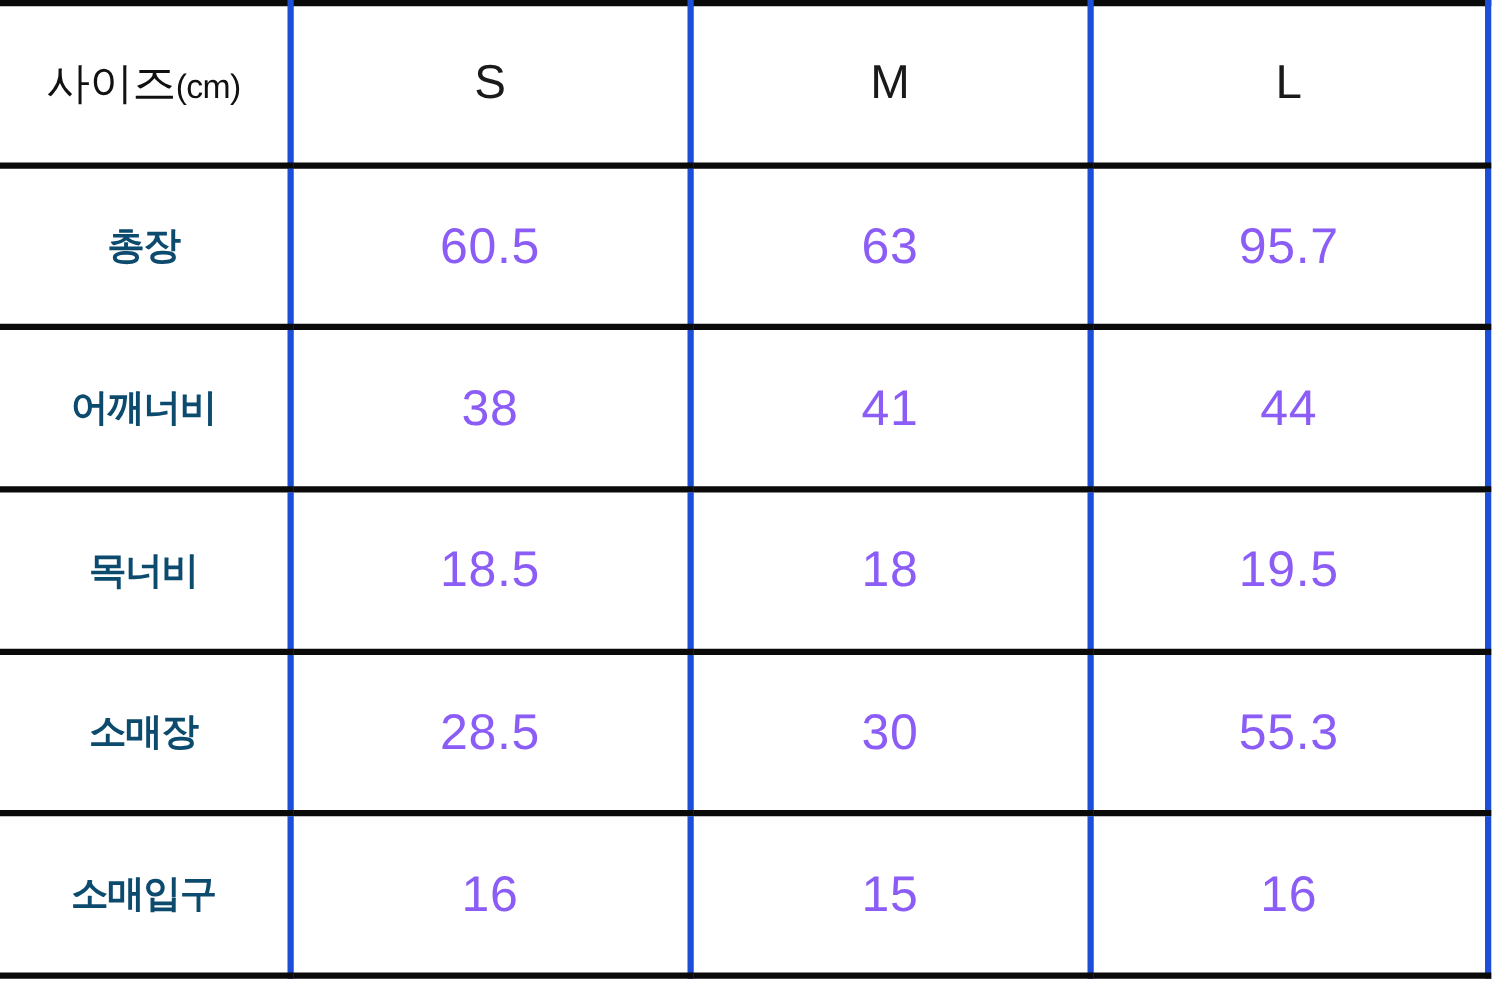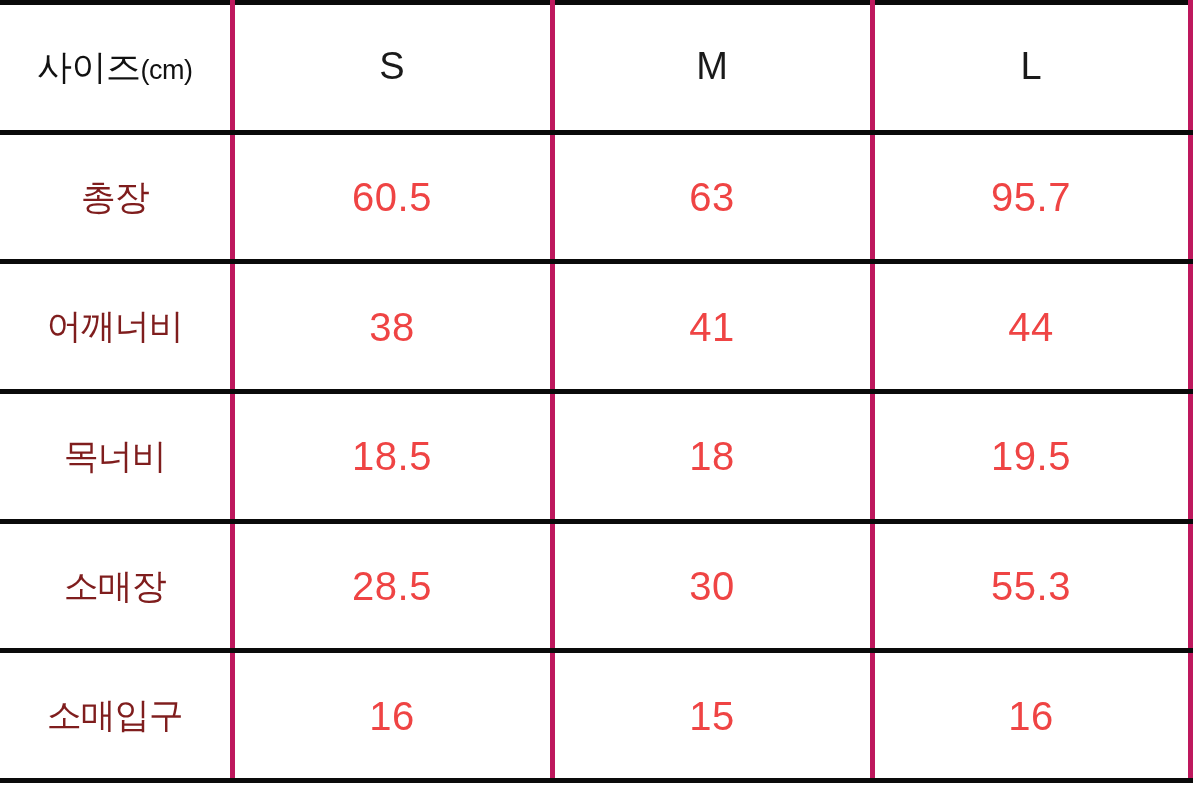--- a/index.html
+++ b/index.html
@@ -31,21 +31,21 @@
     background: #ffffff;
   }
 
   table.size-table tr {
     height: 111.5px;
   }
 
   table.size-table td {
     border-top: 5px solid #0a0a0a;
     border-bottom: 5px solid #0a0a0a;
-    border-right: 5px solid #be185d;
+    border-right: 5px solid #1d4ed8;
     border-left: none;
     text-align: center;
     vertical-align: middle;
     color: #111111;
     background: #ffffff;
     padding: 0;
     line-height: 1.05;
   }
 
   
@@ -71,31 +71,31 @@
     letter-spacing: -0.5px;
   }
   .hdr-size {
     font-size: 38px;
     font-weight: 300;
     color: #1a1a1a;
   }
 
   
   .row-label {
-    font-size: 35px;
-    font-weight: 400;
+    font-size: 30px;
+    font-weight: 700;
     letter-spacing: -1px;
-    color: #7f1d1d;
+    color: #0c4a6e;
   }
 
   
   .value-cell {
     font-size: 40px;
     font-weight: 300;
-    color: #ef4444;
+    color: #8b5cf6;
     letter-spacing: 0.5px;
   }
 </style>
 </head>
 <body>
 
 <div id="size-chart">
   <table class="size-table">
     <colgroup>
       <col class="c-label">

